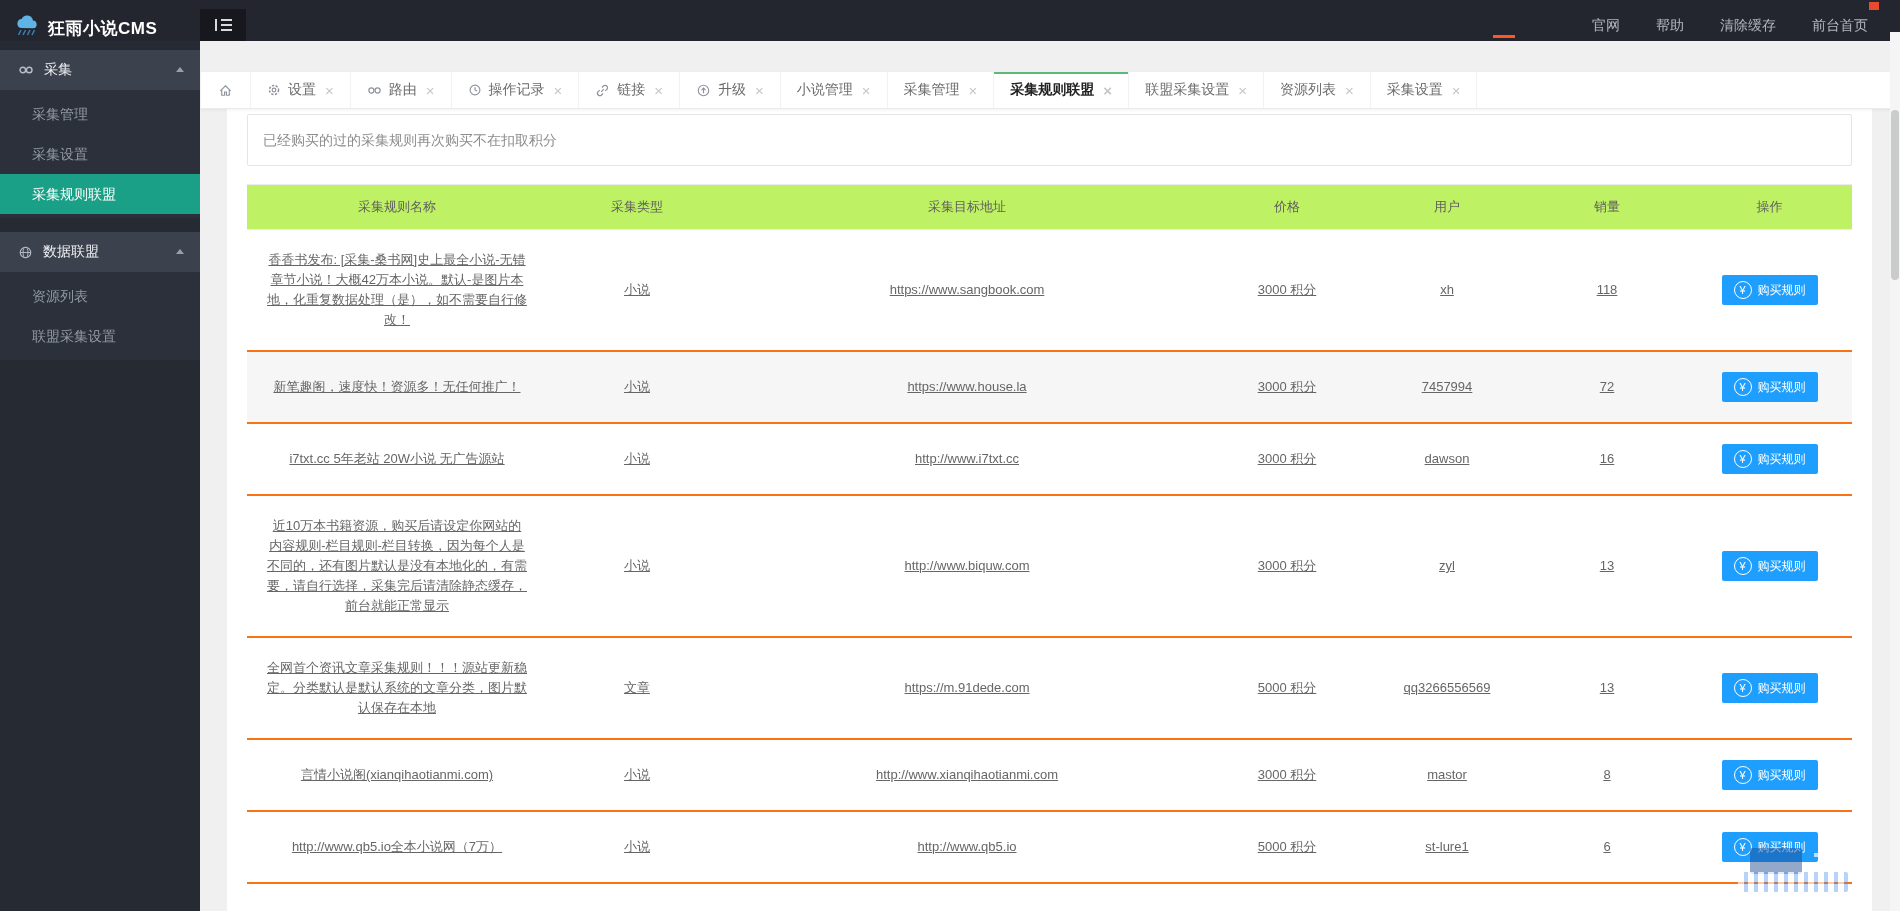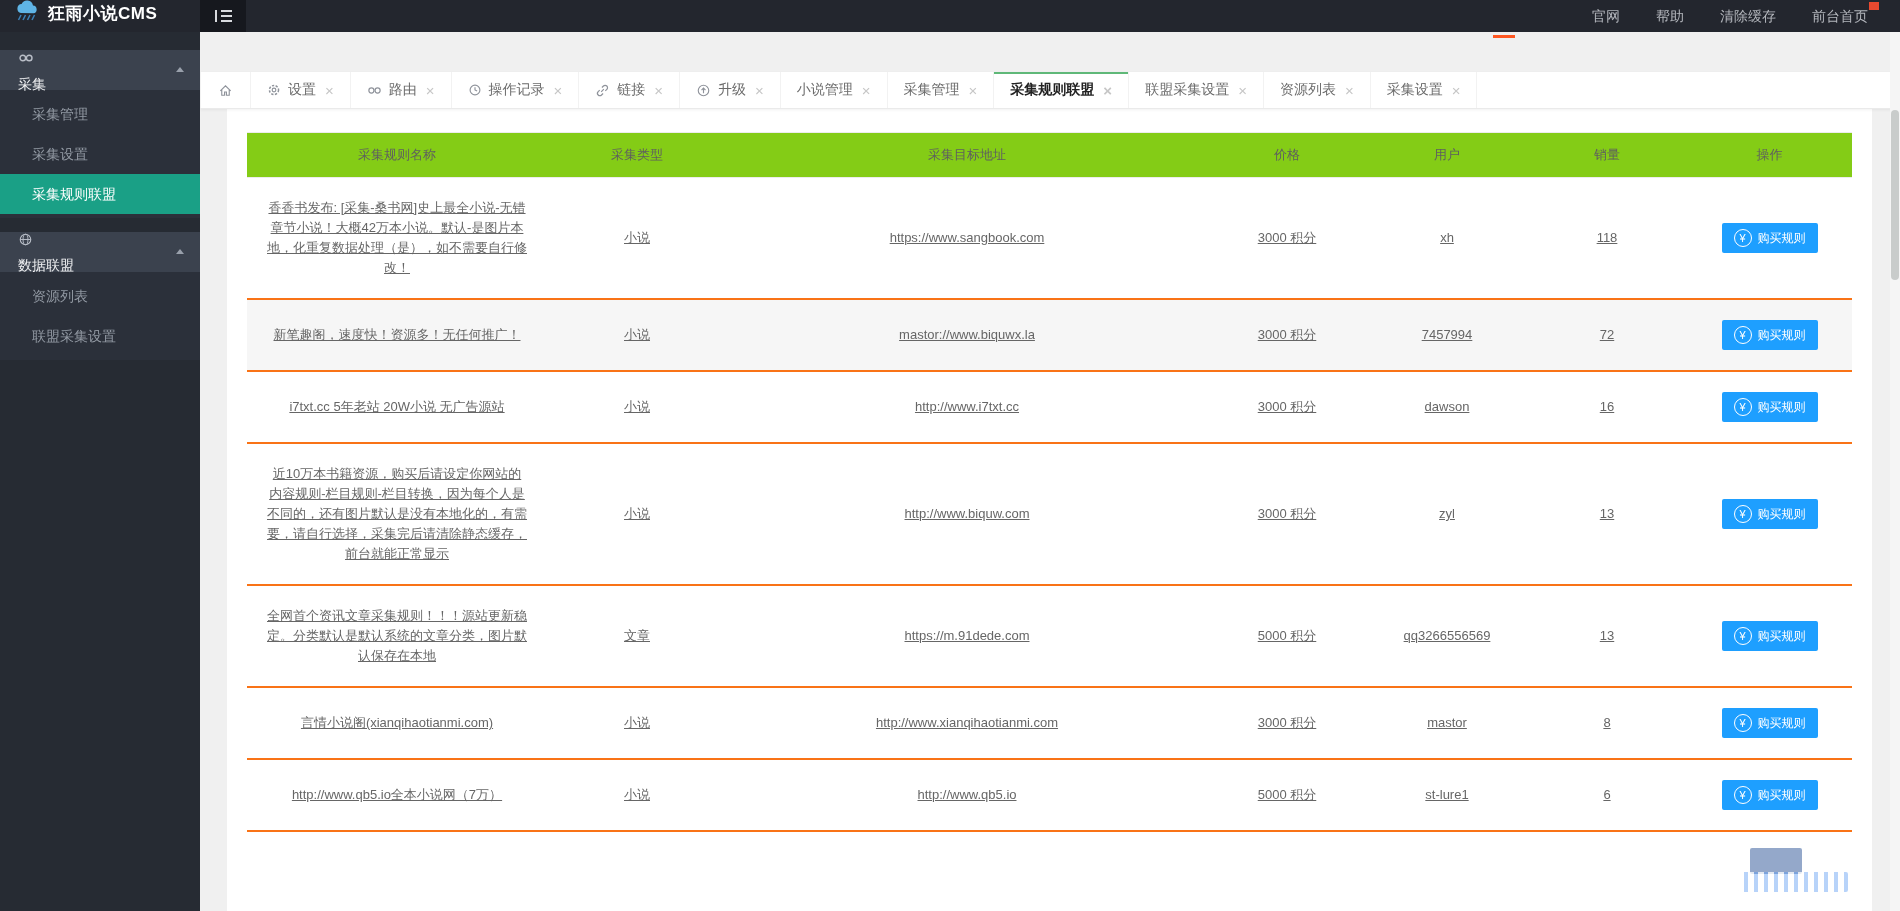--- a/index.html
+++ b/index.html
@@ -1,39 +1,39 @@
 <!DOCTYPE html>
 <html><head>
 <meta charset="utf-8">
 <style>
   html,body{margin:0;padding:0;background:#ddd;}
   body{font-family:"Liberation Sans","DejaVu Sans",sans-serif;}
   .screen{position:relative;width:1900px;height:911px;overflow:hidden;background:#f0f0f0;}
 
   
-  .navbar{position:absolute;top:0;left:0;width:100%;height:32px;background:#23262e;display:flex;align-items:flex-start;z-index:30;}
+  .navbar{position:absolute;top:0;left:0;width:100%;height:41px;background:#23262e;display:flex;align-items:flex-end;z-index:30;}
   .logo{width:200px;box-sizing:border-box;display:flex;align-items:center;gap:8px;padding-left:14px;flex:none;}
   .logo-title{color:#fff;font-weight:bold;font-size:17px;letter-spacing:.5px;white-space:nowrap;}
   .hamburger{width:46px;height:32px;background:rgba(0,0,0,.35);display:flex;align-items:center;justify-content:center;cursor:pointer;margin-right:34px;flex:none;}
   .hamburger-icon{position:relative;width:17px;height:12px;display:block;}
   .hamburger-icon::before{content:"";position:absolute;left:0;top:0;bottom:0;width:2px;background:#d8dade;}
   .hamburger-icon b{display:block;height:2px;background:#d8dade;width:11px;margin:0 0 3px 6px;}
   .hamburger-icon b:last-child{margin-bottom:0;}
   .nav-menu{display:flex;height:32px;align-items:stretch;}
   .nav-item{position:relative;line-height:32px;padding:0 20px;color:#b4b7bd;font-size:14px;cursor:pointer;text-decoration:none;white-space:nowrap;}
   .nav-item.active{color:#fff;font-weight:bold;}
   .nav-item.active::after{content:"";position:absolute;left:7px;right:7px;bottom:0;height:3px;background:#5FB878;}
   .nav-right{margin-left:auto;padding-right:14px;}
   .nav-right .nav-item{padding:0 18px;}
 
   
   .sidebar{position:absolute;top:32px;left:0;width:200px;bottom:0;background:#262b33;z-index:20;}
   .side-section{margin-top:18px;}
   .side-section + .side-section{margin-top:14px;}
-  .side-section-header{position:relative;height:40px;background:#3b424e;display:flex;align-items:flex-start;gap:10px;padding:0 18px;color:#f1f2f4;font-size:14px;cursor:pointer;flex-direction:column;}
+  .side-section-header{position:relative;height:40px;background:#3b424e;display:flex;align-items:center;gap:10px;padding:0 18px;color:#f1f2f4;font-size:14px;cursor:pointer;}
   .side-icon{display:flex;color:#b9bec7;}
   .chevron-up{position:absolute;right:16px;top:17px;width:0;height:0;border-left:4px solid transparent;border-right:4px solid transparent;border-bottom:5px solid #99a0ab;}
   .side-items{background:#2b303a;padding:4px 0;}
   .side-item{display:block;height:40px;line-height:40px;padding-left:32px;font-size:14px;color:#9299a3;cursor:pointer;text-decoration:none;}
   .side-item.active{background:#1aa086;color:#fff;}
 
   
   .tabbar{position:absolute;left:200px;top:32px;right:0;height:36px;background:#fff;display:flex;align-items:stretch;border-bottom:1px solid #eaeaea;box-shadow:0 1px 3px rgba(0,0,0,.06);z-index:10;margin-top:40px;}
   .tab{position:relative;display:flex;align-items:center;gap:7px;padding:0 16px;font-size:14px;color:#6b6b6b;border-right:1px solid #f2f2f2;cursor:pointer;white-space:nowrap;}
   .tab:first-child{border-left:1px solid #f2f2f2;}
@@ -42,21 +42,21 @@
   .tab.active{color:#222;font-weight:bold;}
   .tab.active::before{content:"";position:absolute;top:0;left:0;right:0;height:2px;background:#5FB878;}
   .tab.home-tab{padding:0 17px;}
 
   
   .main{position:absolute;left:200px;top:68px;right:0;bottom:0;background:#f0f0f0;overflow:hidden;}
   .card{background:#fff;margin:26px 28px 0 27px;padding:20px;min-height:900px;box-sizing:border-box;}
   .notice{border:1px solid #e5e5e5;border-radius:2px;padding:15px;font-size:14px;color:#8d8d8d;line-height:20px;}
 
   .rule-table{width:100%;border-collapse:collapse;margin-top:18px;table-layout:fixed;}
-  .rule-table th{font-weight:normal;font-size:13px;color:#5f5f5f;background:#84cc16;border-top:1px solid #ececec;border-bottom:1px solid #ececec;padding:13px 8px;text-align:center;}
+  .rule-table th{font-weight:normal;font-size:13px;color:#5f5f5f;background:#bef264;border-top:1px solid #ececec;border-bottom:1px solid #ececec;padding:13px 8px;text-align:center;}
   .rule-table td{border-bottom:2px solid #f97316;font-size:13px;color:#666;text-align:center;padding:20px 10px;line-height:20px;word-break:break-word;text-decoration:underline;}
   .rule-table td.c-name{padding:20px;}
   .rule-table tr.highlighted{background:#f6f6f6;}
 
   .buy-btn{display:inline-flex;align-items:center;gap:6px;background:#1E9FFF;color:#fff;font-size:12px;height:30px;padding:0 12px;border-radius:2px;cursor:pointer;text-decoration:none;white-space:nowrap;}
   .yen-icon{width:16px;height:16px;border:1px solid #fff;border-radius:50%;font-size:11px;line-height:16px;text-align:center;flex:none;}
 
   
   .scrollbar{position:absolute;top:32px;right:0;width:10px;bottom:0;background:#f5f5f5;z-index:40;}
   .scroll-thumb{position:absolute;top:78px;height:170px;left:1px;right:1px;background:#c9cccb;border-radius:4px;}
@@ -228,20 +228,21 @@
   </div>
       <div class="tab">
 
     <span class="tab-label">采集设置</span>
     <span class="tab-close">×</span>
   </div>
     </div>
 
   <main class="main">
     <div class="card">
+      <div class="notice">已经购买的过的采集规则再次购买不在扣取积分</div>
       <table class="rule-table">
         <colgroup>
           <col style="width:300px">
             <col style="width:180px">
             <col style="width:480px">
           <col style="width:160px">
             <col style="width:160px">
             <col style="width:160px">
             <col>
         </colgroup>
@@ -267,21 +268,21 @@
     <td>
       <a class="buy-btn">
         <span class="yen-icon">¥</span>
         <span class="buy-label">购买规则</span>
       </a>
     </td>
   </tr>
             <tr class="row highlighted">
     <td class="c-name"><span>新笔趣阁，速度快！资源多！无任何推广！</span></td>
     <td><span>小说</span></td>
-    <td><span>mastor://www.biquwx.la</span></td>
+    <td><span>https://www.house.la</span></td>
     <td><span>3000 积分</span></td>
     <td><span>7457994</span></td>
     <td><span>72</span></td>
     <td>
       <a class="buy-btn">
         <span class="yen-icon">¥</span>
         <span class="buy-label">购买规则</span>
       </a>
     </td>
   </tr>

